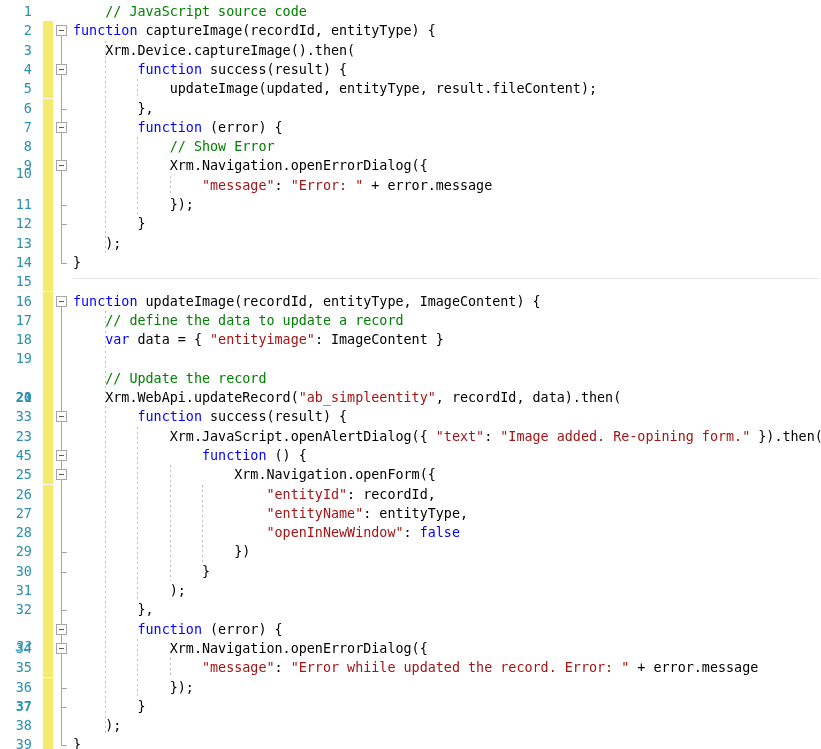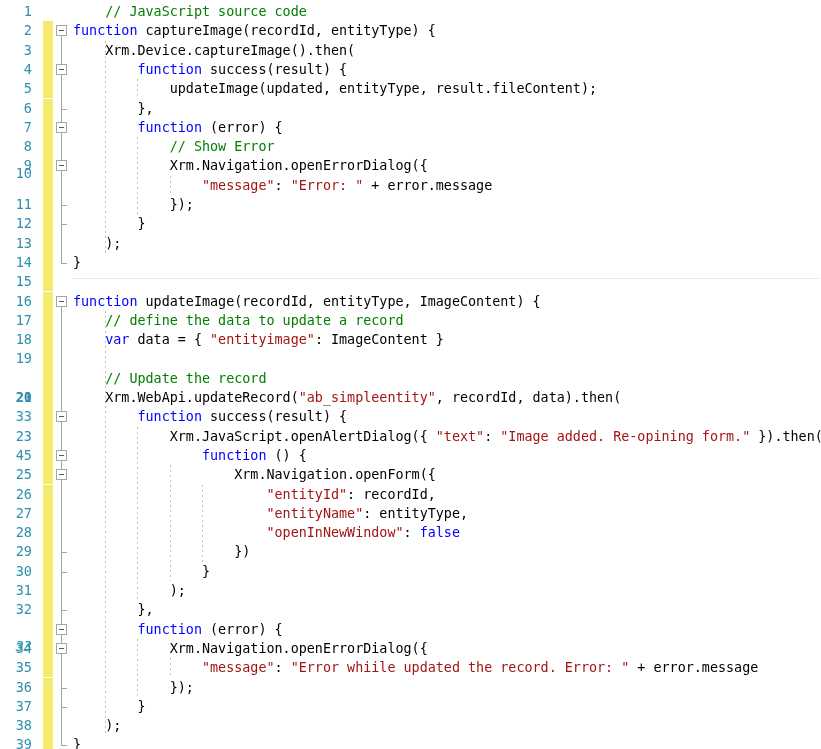--- a/index.html
+++ b/index.html
@@ -178,21 +178,21 @@
       <div class="lineno" style="top: 503.8px;">27</div>
       <div class="lineno" style="top: 523.1px;">28</div>
       <div class="lineno" style="top: 542.4px;">29</div>
       <div class="lineno" style="top: 561.7px;">30</div>
       <div class="lineno" style="top: 581px;">31</div>
       <div class="lineno" style="top: 600.3px;">32</div>
       <div class="lineno" style="top: 637px; font-style: italic;">33</div>
       <div class="lineno" style="top: 638.9px;">34</div>
       <div class="lineno" style="top: 658.2px;">35</div>
       <div class="lineno" style="top: 677.5px;">36</div>
-      <div class="lineno" style="top: 696.8px;">37</div>
+      <div class="lineno" style="top: 696.8px; font-weight: bold;">37</div>
       <div class="lineno" style="top: 716.1px;">38</div>
       <div class="lineno" style="top: 735.4px;">39</div>
     </div>
   <div id="changebar-col">
       <div class="changebar" style="top: 21.3px;"></div>
       <div class="changebar" style="top: 40.6px;"></div>
       <div class="changebar" style="top: 59.9px;"></div>
       <div class="changebar" style="top: 79.2px;"></div>
       <div class="changebar" style="top: 98.5px;"></div>
       <div class="changebar" style="top: 117.8px;"></div>

